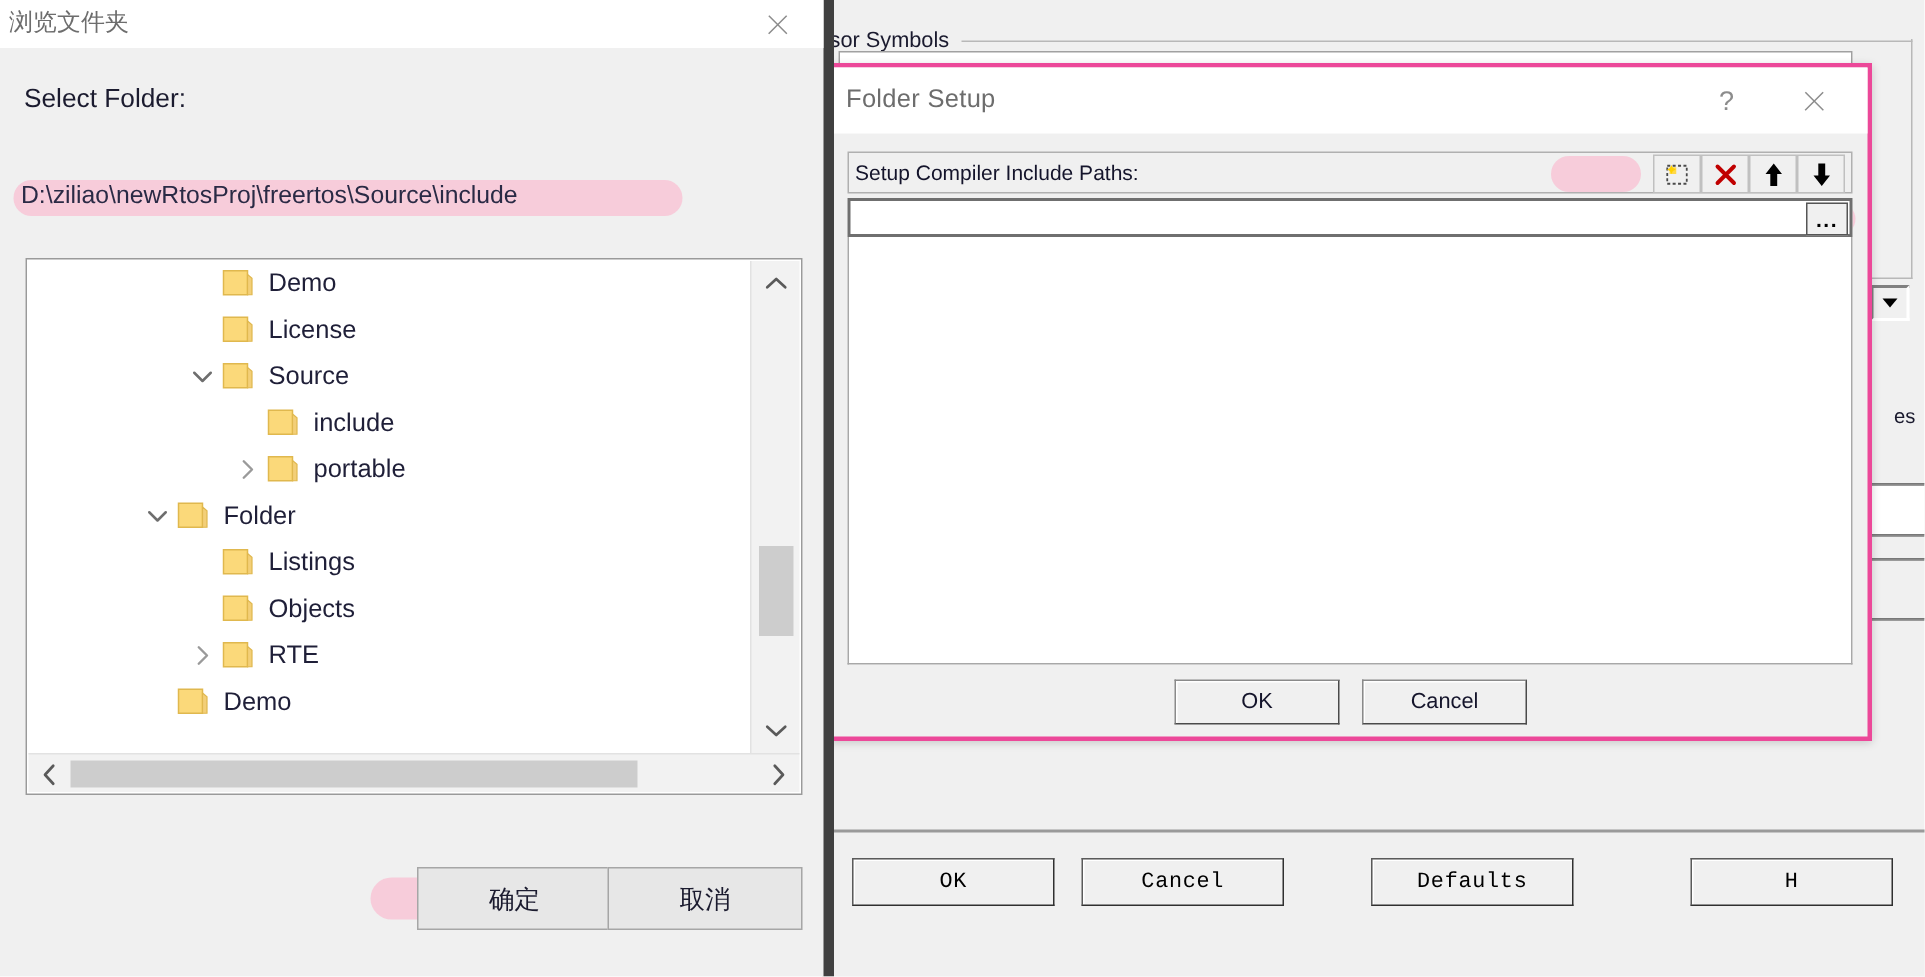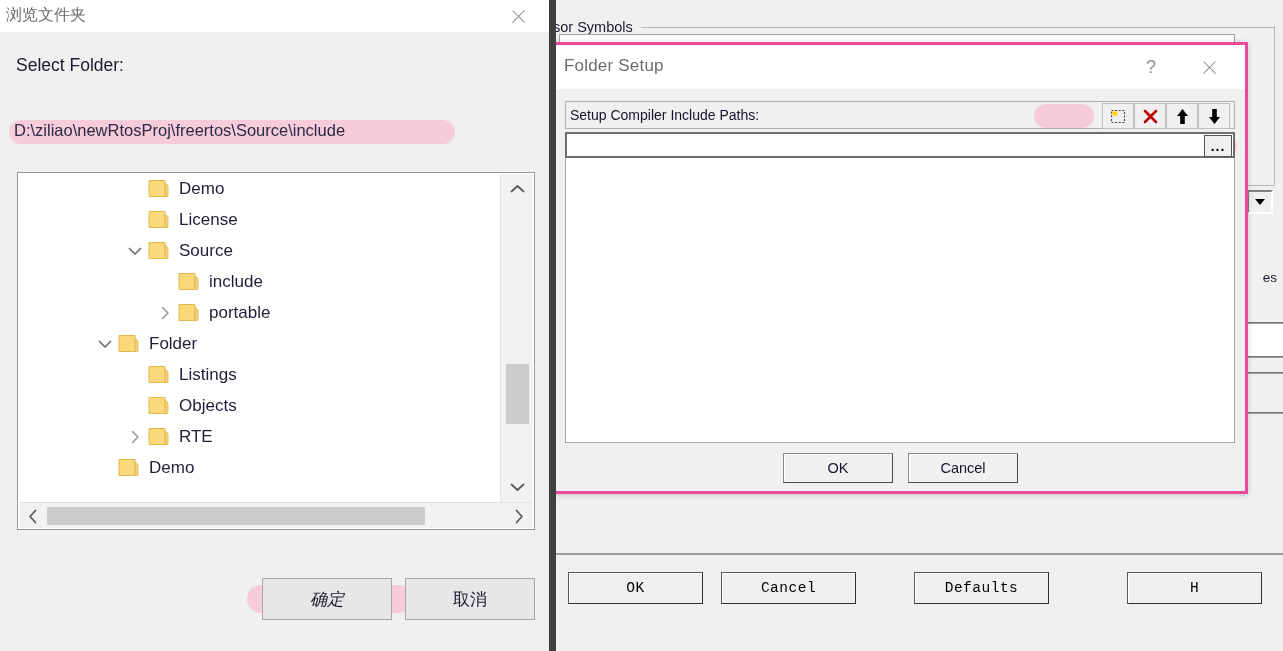--- a/index.html
+++ b/index.html
@@ -740,17 +740,17 @@
         <div id="hs-thumb"></div>
         <div class="hs-arrow" style="right:0px;">
           <svg width="10" height="15" viewBox="0 0 10 15">
             <path d="M2.5 1.5 L8 7.5 L2.5 13.5" fill="none" stroke="#5a5a5a" stroke-width="1.8" stroke-linecap="round" stroke-linejoin="round"></path>
           </svg>
         </div>
       </div>
     </div>
 
     <div class="pink-pill" style="left:247px; top:585px; width:165px; height:28px;"></div>
-    <div class="win-btn" style="left:262px; top:578px;font-style:italic;">确定</div>
+    <div class="win-btn" style="left:278px; top:578px;">确定</div>
     <div class="win-btn" style="left:405px; top:578px;">取消</div>
   </div>
 
 </div>
 
 </body></html>

